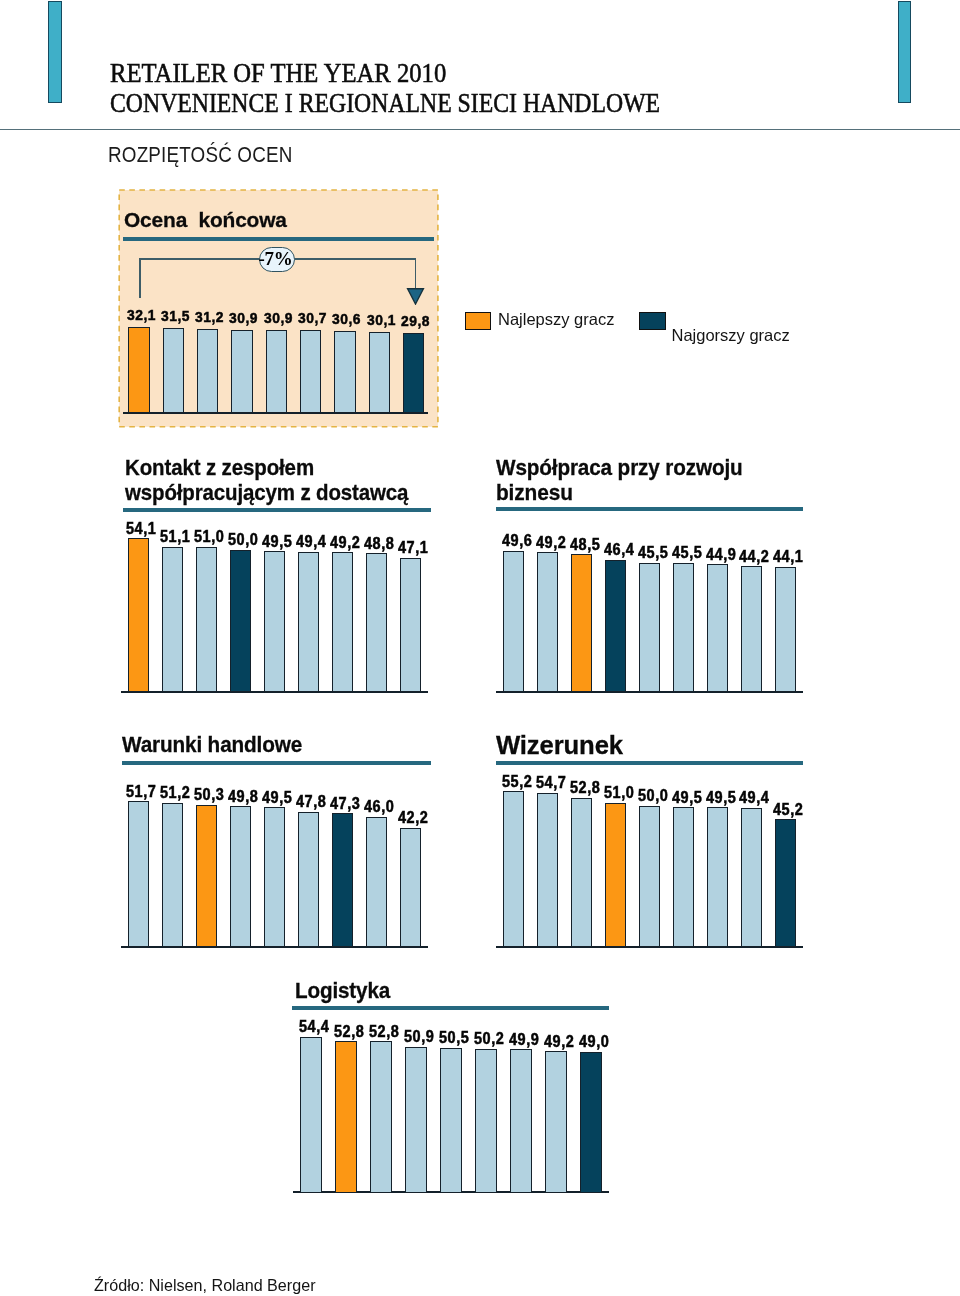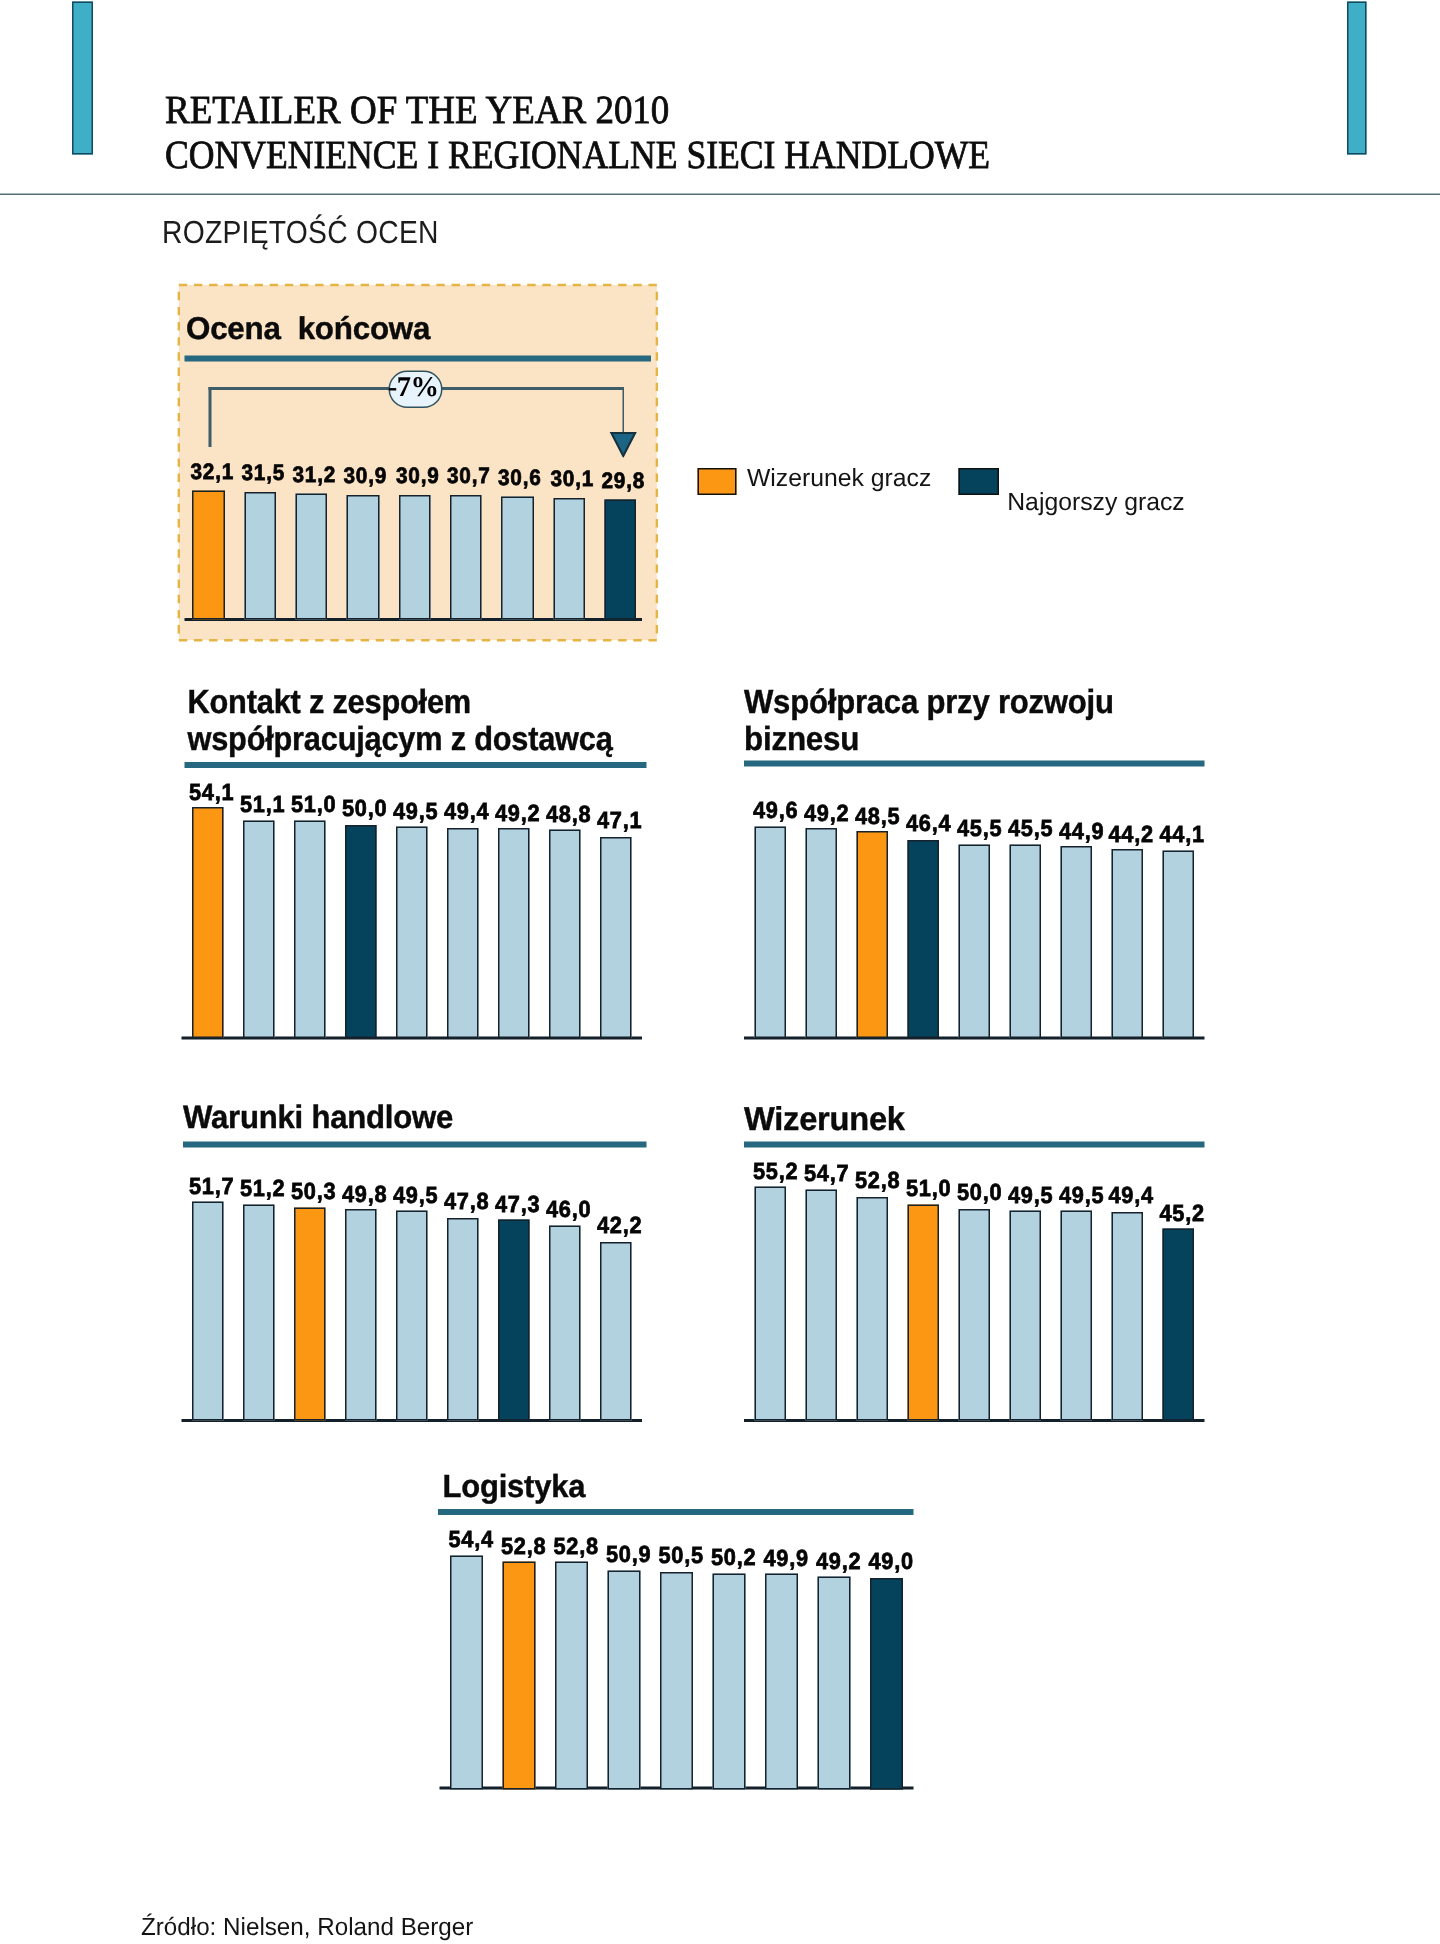--- a/index.html
+++ b/index.html
@@ -154,21 +154,21 @@
         <div class="bar" style="left:297.90px;top:812.06px;width:21.2px;height:135.24px;background:#B2D2E0;"></div>
         <div class="vlabel" style="left:296.30px;top:794.45px;font-size:15.6px;line-height:15.6px;transform:scaleX(0.93) translateZ(0);transform-origin:0 0;">47,8</div>
         <div class="bar" style="left:331.90px;top:813.46px;width:21.2px;height:133.84px;background:#05425C;"></div>
         <div class="vlabel" style="left:330.30px;top:795.85px;font-size:15.6px;line-height:15.6px;transform:scaleX(0.93) translateZ(0);transform-origin:0 0;">47,3</div>
         <div class="bar" style="left:365.90px;top:817.10px;width:21.2px;height:130.20px;background:#B2D2E0;"></div>
         <div class="vlabel" style="left:364.30px;top:799.49px;font-size:15.6px;line-height:15.6px;transform:scaleX(0.93) translateZ(0);transform-origin:0 0;">46,0</div>
         <div class="bar" style="left:399.90px;top:827.74px;width:21.2px;height:119.56px;background:#B2D2E0;"></div>
         <div class="vlabel" style="left:398.30px;top:810.13px;font-size:15.6px;line-height:15.6px;transform:scaleX(0.93) translateZ(0);transform-origin:0 0;">42,2</div>
       </div>
       <div style="position:absolute;left:0;top:0;width:960px;height:1296px;">
-        <div class="ch-title" style="left:496.2px;top:735px;font-size:22px;line-height:21.6px;word-spacing:0px;transform:scaleX(0.988) translateZ(0);transform-origin:0 0;">Wizerunek</div>
+        <div class="ch-title" style="left:496.2px;top:735px;font-size:26px;line-height:21.6px;word-spacing:0px;transform:scaleX(0.988) translateZ(0);transform-origin:0 0;">Wizerunek</div>
         <div class="ch-rule" style="left:495.8px;top:760.9px;width:307.5px;"></div>
         <div class="axis" style="left:496.4px;top:945.9px;width:307px;"></div>
         <div class="bar" style="left:503.40px;top:791.34px;width:21px;height:155.96px;background:#B2D2E0;"></div>
         <div class="vlabel" style="left:501.80px;top:773.73px;font-size:15.6px;line-height:15.6px;transform:scaleX(0.93) translateZ(0);transform-origin:0 0;">55,2</div>
         <div class="bar" style="left:537.35px;top:792.74px;width:21px;height:154.56px;background:#B2D2E0;"></div>
         <div class="vlabel" style="left:535.75px;top:775.13px;font-size:15.6px;line-height:15.6px;transform:scaleX(0.93) translateZ(0);transform-origin:0 0;">54,7</div>
         <div class="bar" style="left:571.30px;top:798.06px;width:21px;height:149.24px;background:#B2D2E0;"></div>
         <div class="vlabel" style="left:569.70px;top:780.45px;font-size:15.6px;line-height:15.6px;transform:scaleX(0.93) translateZ(0);transform-origin:0 0;">52,8</div>
         <div class="bar" style="left:605.25px;top:803.10px;width:21px;height:144.20px;background:#FC9714;"></div>
         <div class="vlabel" style="left:603.65px;top:785.49px;font-size:15.6px;line-height:15.6px;transform:scaleX(0.93) translateZ(0);transform-origin:0 0;">51,0</div>
@@ -210,18 +210,18 @@
 
   <div class="cal-line" style="left:139.2px;top:258.2px;width:277px;height:1.6px;"></div>
   <div class="cal-line" style="left:139.2px;top:258.2px;width:1.6px;height:40px;"></div>
   <div class="cal-line" style="left:414.7px;top:258.2px;width:1.6px;height:30.5px;"></div>
   <svg class="cal-arrow" style="left:406.2px;top:286.6px;" width="19" height="18" viewBox="0 0 19 18">
     <path d="M1.6 1.7 L17.4 1.7 L9.5 17.0 Z" fill="#1C6484" stroke="#16323d" stroke-width="1.4" stroke-linejoin="miter"></path>
   </svg>
   <div class="cal-pill" style="left:259.4px;top:246.9px;width:36px;height:24.7px;">-7%</div>
 
   <div class="lg-box" style="left: 464.5px; top: 311.5px; width: 26.5px; height: 18.5px; background-color: rgb(252, 151, 20);"></div>
-  <div class="lg-text" style="left:498px;top:311px;">Wizerunek gracz</div>
+  <div class="lg-text" style="left:498px;top:311px;">Najlepszy gracz</div>
   <div class="lg-box" style="left: 639px; top: 311.5px; width: 26.5px; height: 18.5px; background-color: rgb(5, 66, 92);"></div>
   <div class="lg-text" style="left:671.5px;top:311px;margin-top:16px;">Najgorszy gracz</div>
 
   <div class="source" style="left:94px;top:1277px;">Źródło: Nielsen, Roland Berger</div>
 </div>
 
 </body></html>

